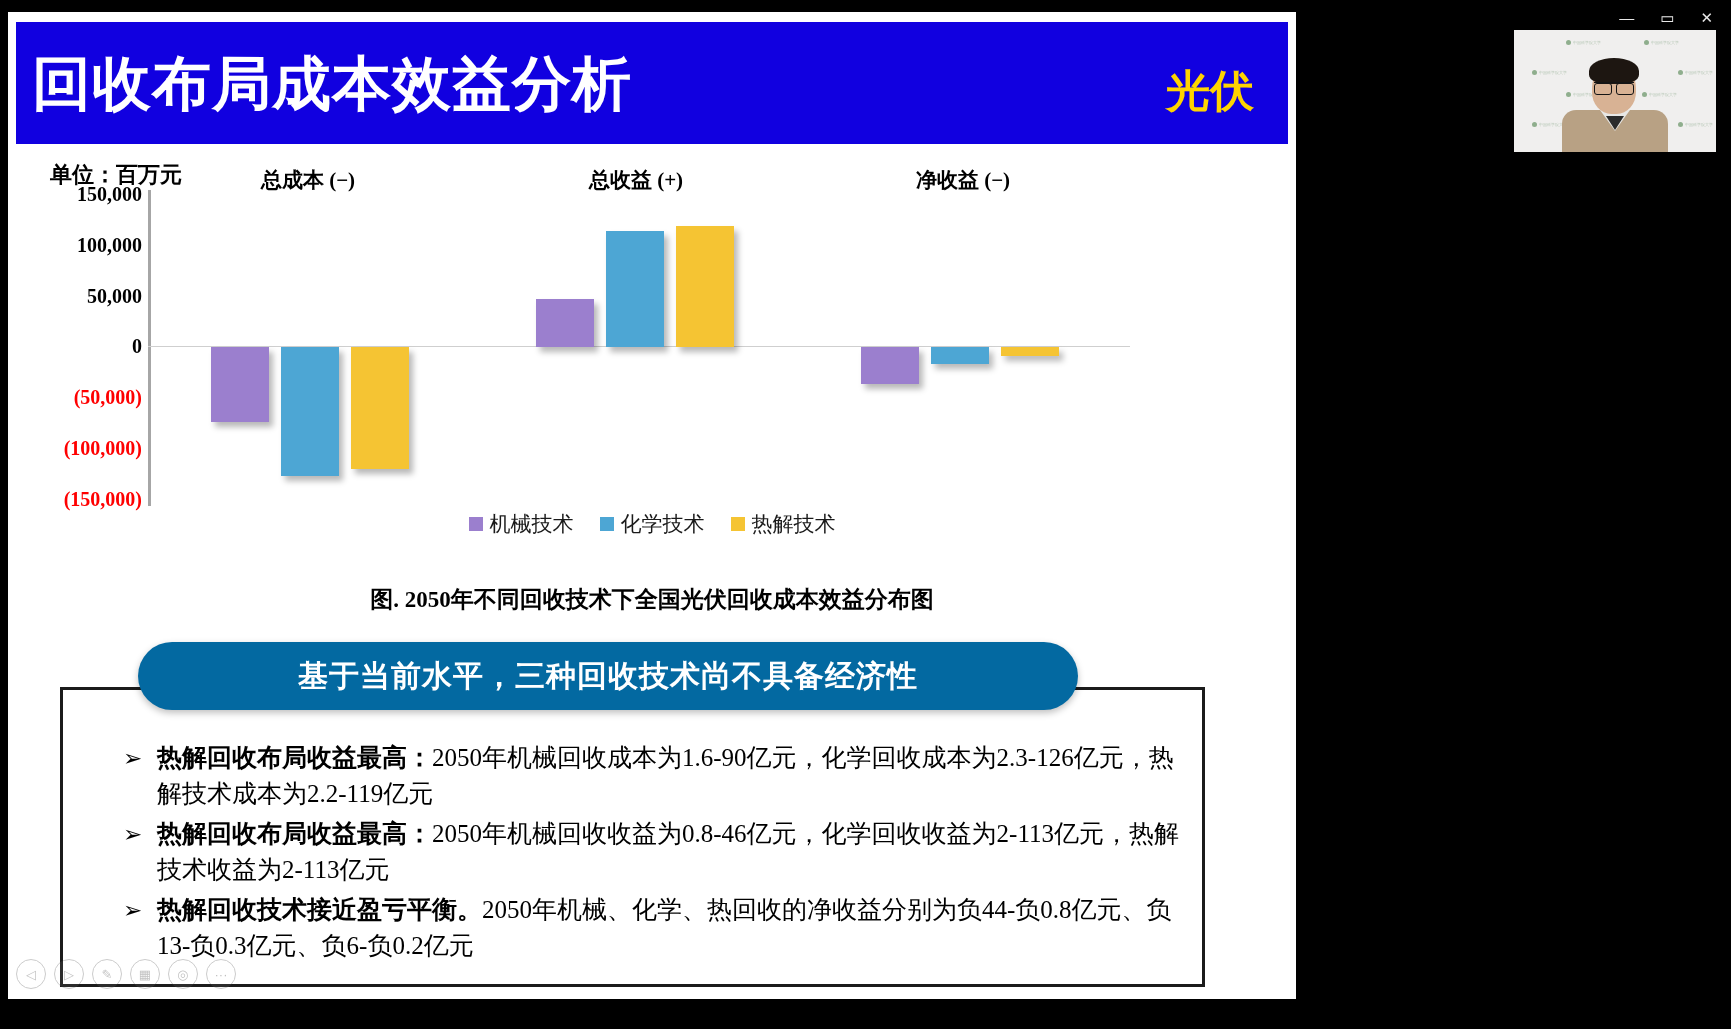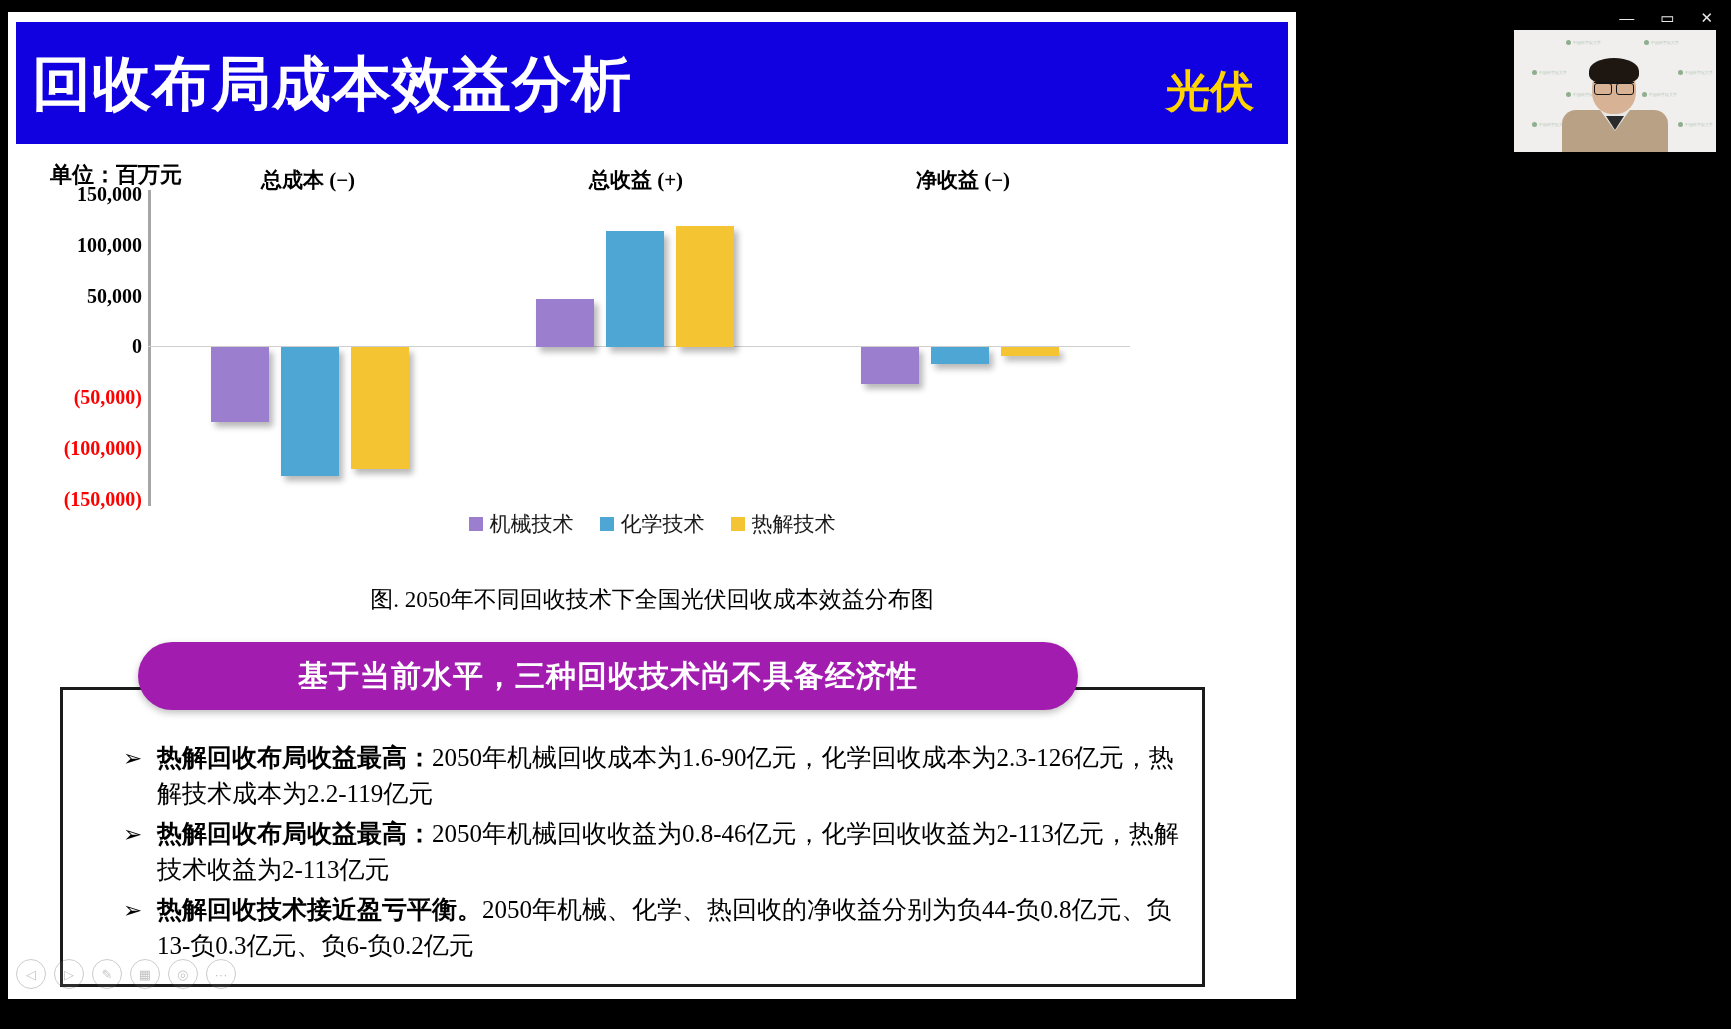--- a/index.html
+++ b/index.html
@@ -141,37 +141,37 @@
   }
 
   
   #caption {
     position: absolute;
     left: 0; top: 572px;
     width: 1288px;
     text-align: center;
     font-family: "Liberation Serif", "DejaVu Serif", serif;
     font-size: 23px;
-    font-weight: 400;
+    font-weight: 700;
     color: #000;
   }
 
   
   #body-box {
     position: absolute;
     left: 52px; top: 675px;
     width: 1145px; height: 300px;
     border: 3px solid #1b1b1b;
     background: #ffffff;
   }
   #banner {
     position: absolute;
     left: 130px; top: 630px;
     width: 940px; height: 68px;
-    background: #a21caf;
+    background: #0369a1;
     border-radius: 34px;
     display: flex;
     align-items: center;
     justify-content: center;
     box-shadow: 0 3px 7px rgba(0,0,0,0.25);
     z-index: 5;
   }
   #banner-text {
     color: #ffffff;
     font-family: "DejaVu Sans", "Liberation Sans", sans-serif;

